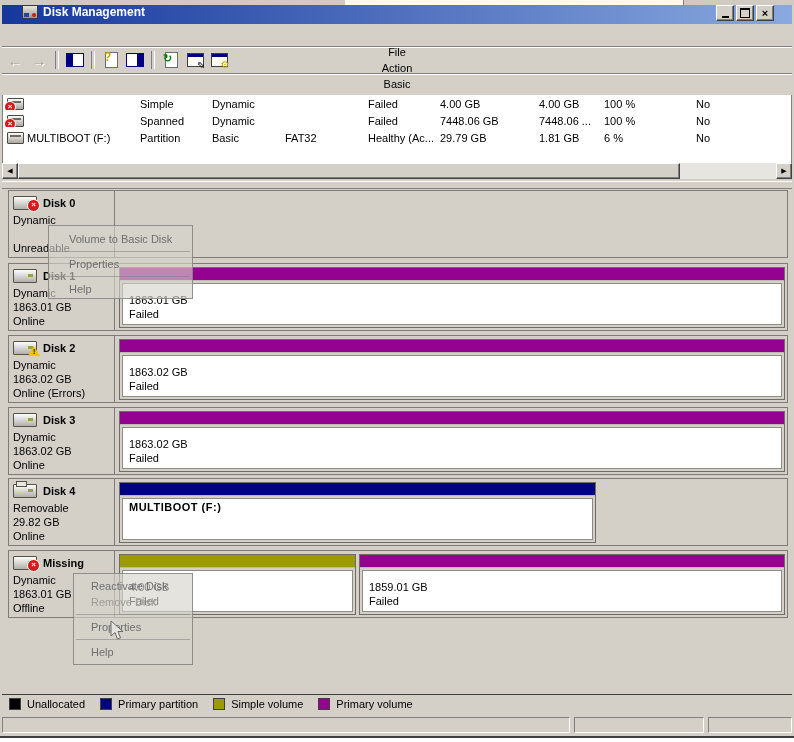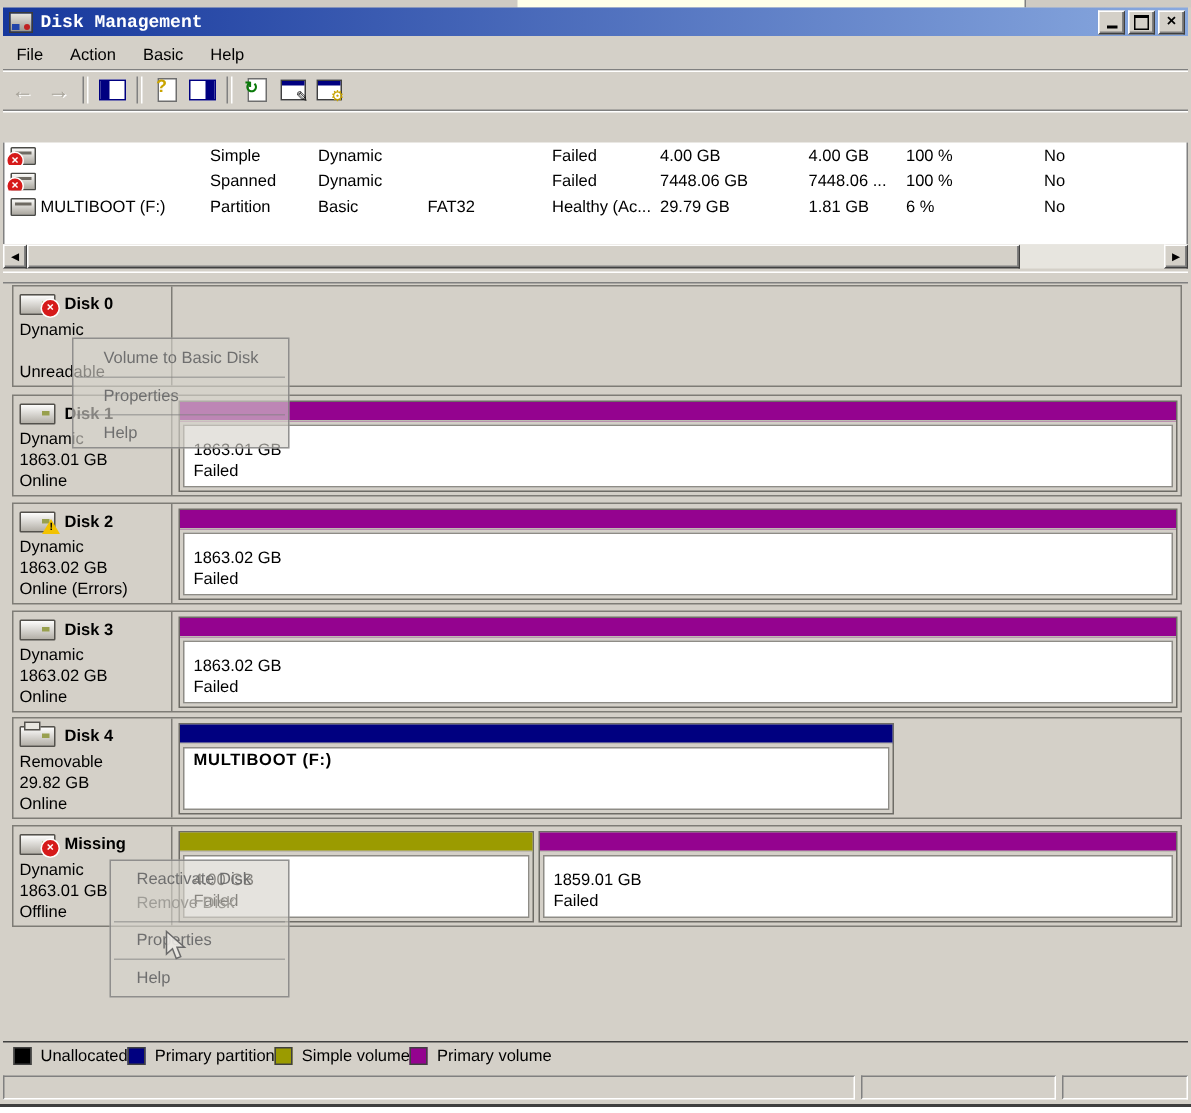--- a/index.html
+++ b/index.html
@@ -5,33 +5,33 @@
   html,body{margin:0;padding:0;background:#fff;}
   .screen{position:relative;width:794px;height:742px;background:#D4D0C8;
     font-family:"Liberation Sans",sans-serif;font-size:11px;color:#000;overflow:hidden;}
 
   
   .top-sliver{position:absolute;top:0;left:0;width:794px;height:5px;background:#Cfcbc3;}
   .sliver-panel{position:absolute;left:345px;top:0;width:338px;height:5px;background:#FFFFE9;border-right:1px solid #808080;}
 
   
   .titlebar{position:absolute;top:5px;left:2px;width:790px;height:19px;
-    background:linear-gradient(to right,#16379C,#89A9DF);display:flex;align-items:center;padding:0 2px;box-sizing:border-box;font-family:Liberation Mono, monospace;}
+    background:linear-gradient(to right,#16379C,#89A9DF);display:flex;padding:0 18px;box-sizing:border-box;}
   .title-icon{width:14px;height:12px;margin-left:2px;position:relative;background:linear-gradient(#E8E6E0,#9a968e);border:1px solid #3a3a3a;flex:none;}
   .title-icon i{position:absolute;left:1px;bottom:1px;width:5px;height:4px;background:#2244AA;}
   .title-icon b{position:absolute;right:1px;bottom:1px;width:4px;height:4px;background:#C02020;border-radius:50%;}
   .title-text{color:#fff;font-weight:bold;font-size:12px;margin-left:5px;flex:1;}
   .winbtn{width:16px;height:14px;background:#D4D0C8;border:1px solid;border-color:#FFF #404040 #404040 #FFF;
     margin-left:2px;display:flex;align-items:center;justify-content:center;flex:none;box-shadow:inset -1px -1px 0 #808080;}
   .glyph-min{width:7px;height:2px;background:#000;margin-top:7px;}
   .glyph-max{width:8px;height:7px;border:1px solid #000;border-top-width:2px;}
   .glyph-close{font-size:11px;font-weight:bold;line-height:10px;}
 
   
-  .menubar{position:absolute;top:27px;left:2px;width:790px;height:19px;display:flex;align-items:center;}
+  .menubar{position:absolute;top:44px;left:2px;width:790px;height:19px;display:flex;align-items:center;flex-direction:column;}
   .menu-item{padding:2px 9px;}
   .bar-sep{position:absolute;left:2px;width:790px;height:0;border-top:1px solid #808080;border-bottom:1px solid #fff;}
 
   
   .toolbar{position:absolute;top:48px;left:4px;height:24px;display:flex;align-items:center;gap:2px;}
   .tb-arrow{width:22px;height:20px;display:flex;align-items:center;justify-content:center;
     color:#A7A399;font-size:15px;font-weight:bold;text-shadow:1px 1px 0 #fff;}
   .tb-sep{width:2px;height:18px;border-left:1px solid #808080;border-right:1px solid #fff;margin:0 3px;}
   .tb-ico{width:22px;height:20px;display:flex;align-items:center;justify-content:center;position:relative;}
   .pane-ico{width:16px;height:12px;border:1px solid #000080;background:#fff;position:relative;}
@@ -107,21 +107,21 @@
   .ctx-item{height:16px;line-height:16px;padding-left:20px;color:#6f6f6f;white-space:nowrap;}
   .ctx2 .ctx-item{padding-left:17px;}
   .ctx-item.disabled{color:#9f9d97;}
   .ctx-sep{height:1px;background:rgba(128,128,128,0.55);margin:4px 2px;}
 
   
   .cursor{position:absolute;left:110px;top:620px;z-index:60;}
 
   
   .legend{position:absolute;top:694px;left:2px;width:790px;height:19px;border-top:1px solid #404040;
-    display:flex;align-items:center;padding-left:7px;box-sizing:border-box;background:#D4D0C8;}
+    display:flex;align-items:center;padding-left:7px;gap:15px;box-sizing:border-box;background:#D4D0C8;}
   .legend-item{display:flex;align-items:center;gap:6px;}
   .swatch{width:12px;height:12px;border:1px solid #404040;box-sizing:border-box;}
 
   
   .statusbar{position:absolute;top:715px;left:2px;width:790px;height:20px;display:flex;gap:4px;padding-top:2px;box-sizing:border-box;}
   .panel{height:16px;border:1px solid;border-color:#808080 #fff #fff #808080;box-sizing:border-box;}
   .p1{width:568px;} .p2{width:130px;} .p3{flex:1;}
   .bottom-line{position:absolute;top:736px;left:0;width:794px;height:2px;background:#3f3f3f;}
   .below{position:absolute;top:738px;left:0;width:794px;height:4px;background:#fff;}
 </style>

